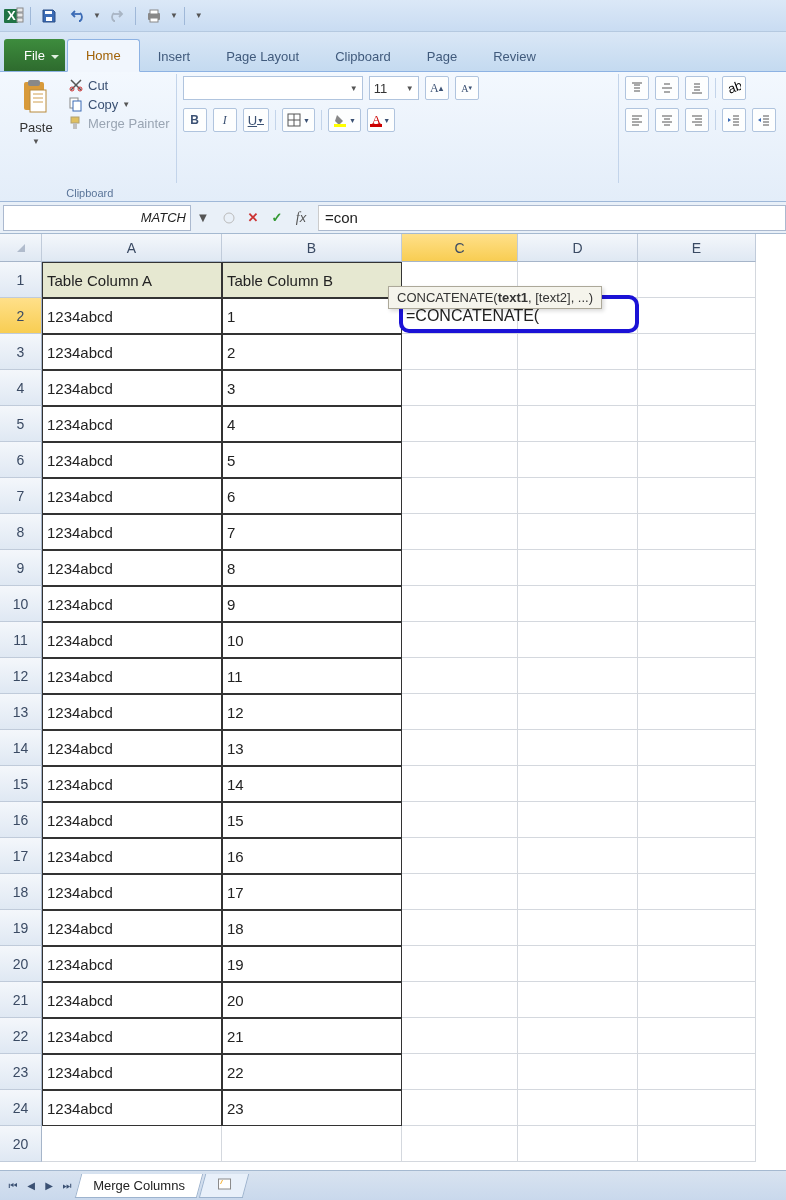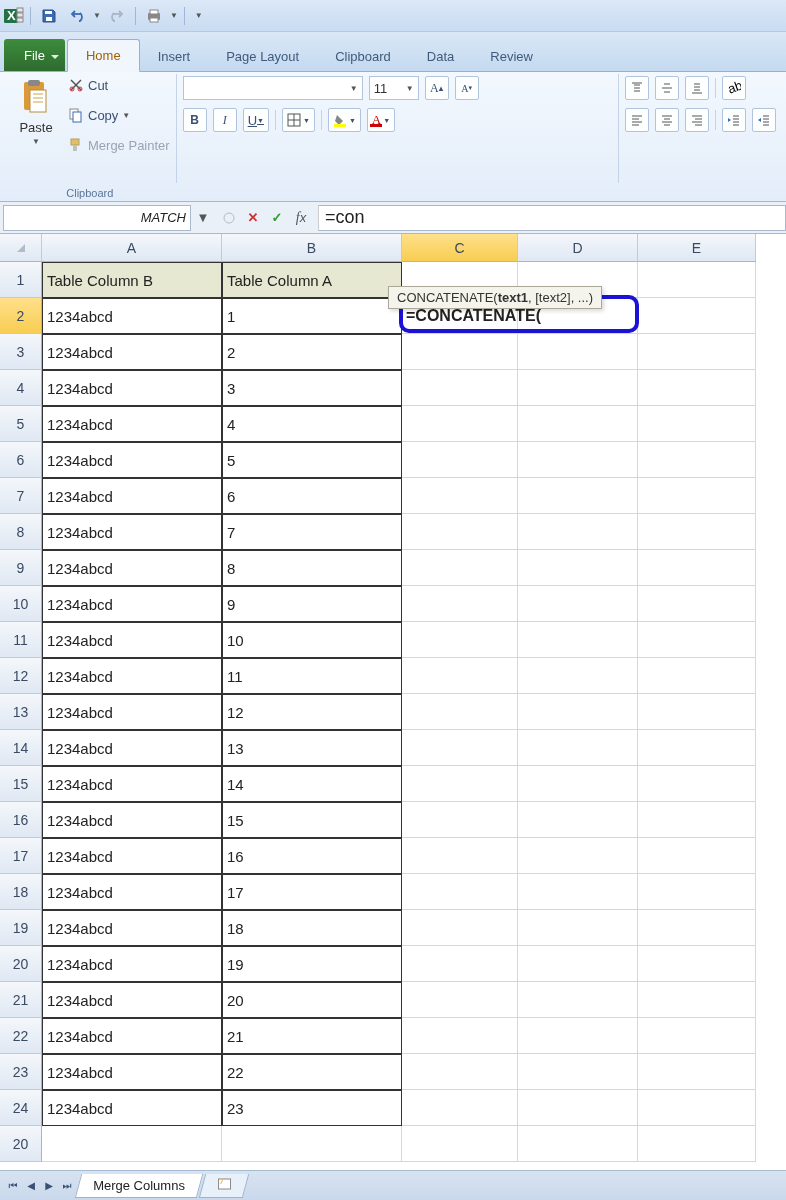--- a/index.html
+++ b/index.html
@@ -19,31 +19,31 @@
 .big-btn { display:flex; flex-direction:column; align-items:center; gap:2px; padding:2px 8px; }
 .small-row { display:flex; align-items:center; gap:4px; padding:1px 0; font-size:12px; color:#3b5173;}
 .disabled { color:#9aa5b3;}
 .fmt-group{display:flex;align-items:center;gap:6px;}
 .fmt-btn{border:1px solid #b0c4de;background:#fdfefe;padding:2px 4px;font-size:12px;color:#3b5173;min-width:24px;height:24px;display:flex;align-items:center;justify-content:center;border-radius:2px;}
 .name-box-row { display:flex; align-items:center; height:32px; background:#e9f0f8; border-bottom:1px solid #a5b9d0; padding:0;}
 .name-box { width:188px; height:26px; background:#fff; border:1px solid #abb9cf; margin:0 3px; display:flex; align-items:center; justify-content:flex-end; padding:0 4px; font-style:italic; font-size:14px; color:#222;}
 .name-dd{width:18px;text-align:center;color:#555;}
 .fx-area{display:flex;align-items:center;gap:2px;padding:0 6px;}
 .fx-btn{width:22px;height:22px;display:flex;align-items:center;justify-content:center;color:#555;}
-.formula-bar{flex:1;height:26px;background:#fff;border:1px solid #abb9cf;border-left:1px solid #ccc;padding:2px 6px;font-size:18px;color:#222;display:flex;align-items:center;}
+.formula-bar{flex:1;height:26px;background:#fff;border:1px solid #abb9cf;border-left:1px solid #ccc;padding:2px 6px;font-size:15px;color:#222;display:flex;align-items:center;}
 .sheet { position:relative; background:#fff;}
 .grid { display:grid; grid-template-columns: 42px 180px 180px 116px 120px 118px; }
 .hdr{background:linear-gradient(#f4f7fb,#dfe8f3);border-right:1px solid #c0cbda;border-bottom:1px solid #a6b5c9;text-align:center;font-size:14px;color:#3a4a63;height:28px;display:flex;align-items:center;justify-content:center;}
 .hdr.active{background:linear-gradient(#ffe08a,#f8cd52);}
 .rowhdr{background:linear-gradient(#f4f7fb,#dfe8f3);border-right:1px solid #a6b5c9;border-bottom:1px solid #c0cbda;text-align:center;font-size:14px;color:#3a4a63;display:flex;align-items:center;justify-content:center;height:36px;}
 .rowhdr.active{background:linear-gradient(#ffe08a,#f8cd52);}
 .cell{border-right:1px solid #d4d8de;border-bottom:1px solid #d4d8de;height:36px;display:flex;align-items:center;padding:0 4px;font-size:15px;color:#222;background:#fff;position:relative;}
 .tblhdr{background:#e6e8d1 !important;border:1px solid #333 !important;font-weight:normal;font-size:15px;color:#222;}
 .bordered{border:1px solid #333;}
-.formula-cell{overflow:visible;z-index:5;font-weight:bold;}
+.formula-cell{overflow:visible;z-index:5;}
 .formula-highlight{position:absolute;top:-3px;left:-3px;width:240px;height:38px;border:4px solid #1b12d6;border-radius:10px;pointer-events:none;z-index:10;}
 .tooltip{position:absolute;top:52px;left:388px;background:#f5f4ec;border:1px solid #aca899;padding:3px 8px;font-size:13px;color:#333;box-shadow:2px 2px 4px rgba(0,0,0,.15);z-index:20;white-space:nowrap;}
 .tooltip b{font-weight:bold;}
 .sheet-tabs{position:absolute;bottom:0;left:0;right:0;height:30px;background:linear-gradient(#d8e3f0,#c9d8ec);display:flex;align-items:center;padding:0 4px;border-top:1px solid #a5b9d0;}
 .nav-arrow{width:18px;height:18px;display:flex;align-items:center;justify-content:center;color:#3b5173;font-size:10px;}
 .sheet-tab{padding:4px 14px;font-size:13px;color:#3a4a63;border:1px solid #9db3ce;border-top:none;background:#e8f0fa;margin-left:2px;transform:skewX(-15deg);display:inline-block;}
 .sheet-tab.active{background:#fff;color:#222;}
 .sheet-tab span{display:inline-block;transform:skewX(15deg);}
 svg{display:block;}
 </style>
@@ -95,38 +95,38 @@
   <span class="qat-sep"></span>
   <span style="font-size:8px;color:#555;padding:0 4px;">▼</span>
 </div>
 
 <div class="tabs">
   <div class="tab file">File</div>
   <div class="tab active">Home</div>
   <div class="tab">Insert</div>
   <div class="tab">Page Layout</div>
   <div class="tab">Clipboard</div>
-  <div class="tab">Data</div>
+  <div class="tab">Page</div>
   <div class="tab">Review</div>
 </div>
 
 <div class="ribbon">
   <div class="ribbon-group">
     <div style="display:flex;gap:6px;">
       <div class="big-btn">
         <svg width="36" height="40">
             <rect x="6" y="4" width="20" height="28" fill="#d89a3a" rx="2"></rect>
             <rect x="10" y="2" width="12" height="6" fill="#888" rx="2"></rect>
             <rect x="12" y="12" width="16" height="22" fill="#fff" stroke="#b88a3a"></rect>
             <path d="M15 16h10M15 20h10M15 24h10" stroke="#d0a050"></path>
           </svg>
         <span>Paste</span>
         <span style="font-size:8px;color:#555">▼</span>
       </div>
-      <div style="display:flex;flex-direction:column;gap:12px;">
+      <div style="display:flex;flex-direction:column;gap:1px;">
         <div class="small-row">
             <svg width="16" height="16">
               <path d="M3 3l10 10M13 3L3 13" stroke="#555" stroke-width="1.5"></path>
               <circle cx="4" cy="12" r="2" fill="none" stroke="#c33"></circle>
               <circle cx="12" cy="12" r="2" fill="none" stroke="#c33"></circle>
             </svg>
             <span>Cut</span>
           </div>
         <div class="small-row">
             <svg width="16" height="16">
@@ -273,22 +273,22 @@
         <svg width="12" height="12">
           <path d="M10 10H2l8-8z" fill="#b0bbcc"></path>
         </svg>
       </div>
       <div class="hdr">A</div>
       <div class="hdr">B</div>
       <div class="hdr active">C</div>
       <div class="hdr">D</div>
       <div class="hdr">E</div>
       <div class="rowhdr">1</div>
+      <div class="cell tblhdr">Table Column A</div>
       <div class="cell tblhdr">Table Column B</div>
-      <div class="cell tblhdr">Table Column A</div>
       <div class="cell"></div>
       <div class="cell"></div>
       <div class="cell"></div>
       <div class="rowhdr active">2</div>
       <div class="cell bordered" style="border-top: 1px solid rgb(51, 51, 51); border-left: 1px solid rgb(51, 51, 51);">1234abcd</div>
       <div class="cell bordered" style="border-top: 1px solid rgb(51, 51, 51); border-left: 1px solid rgb(51, 51, 51);">1</div>
       <div class="cell formula-cell" style="overflow: visible;">
         <span style="white-space: nowrap; font-size: 16px; position: relative; z-index: 6;">=CONCATENATE(</span>
         <div class="formula-highlight"></div>
       </div>

